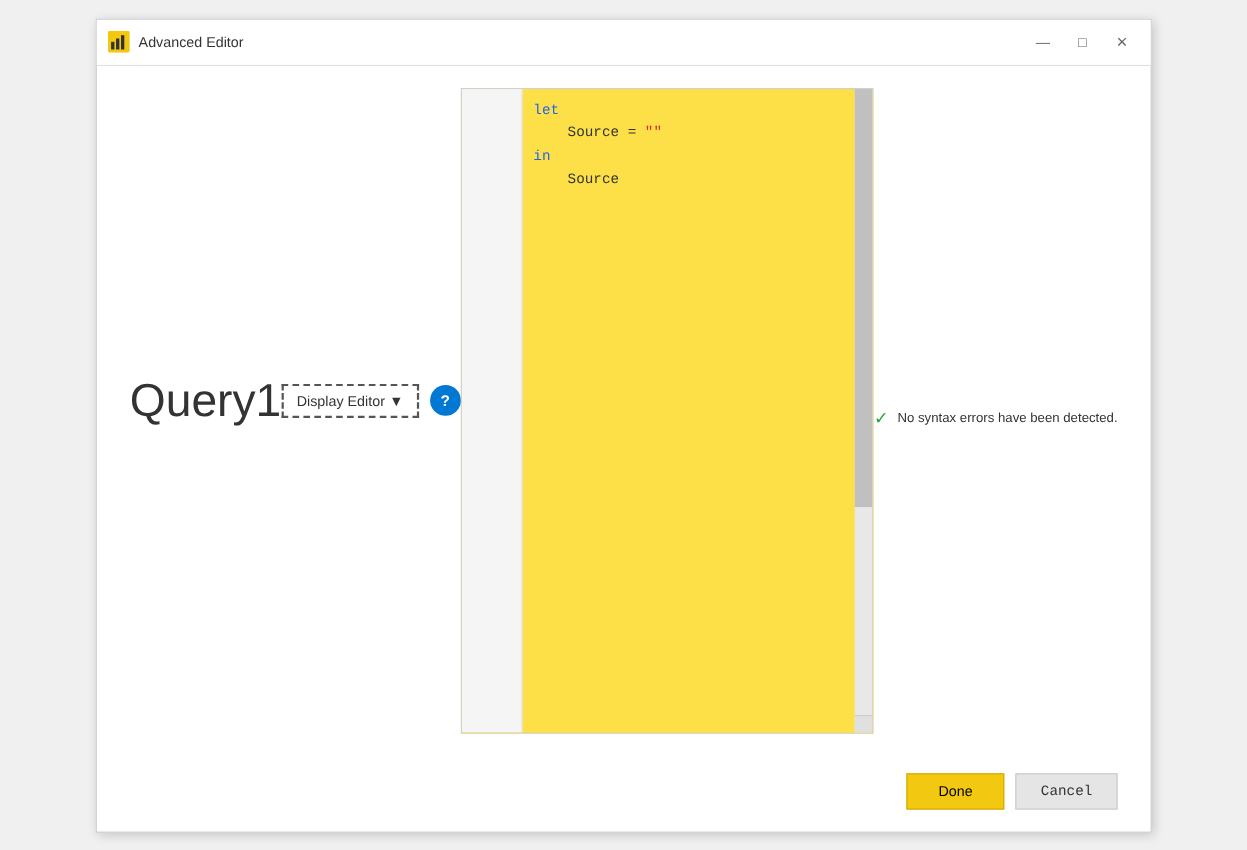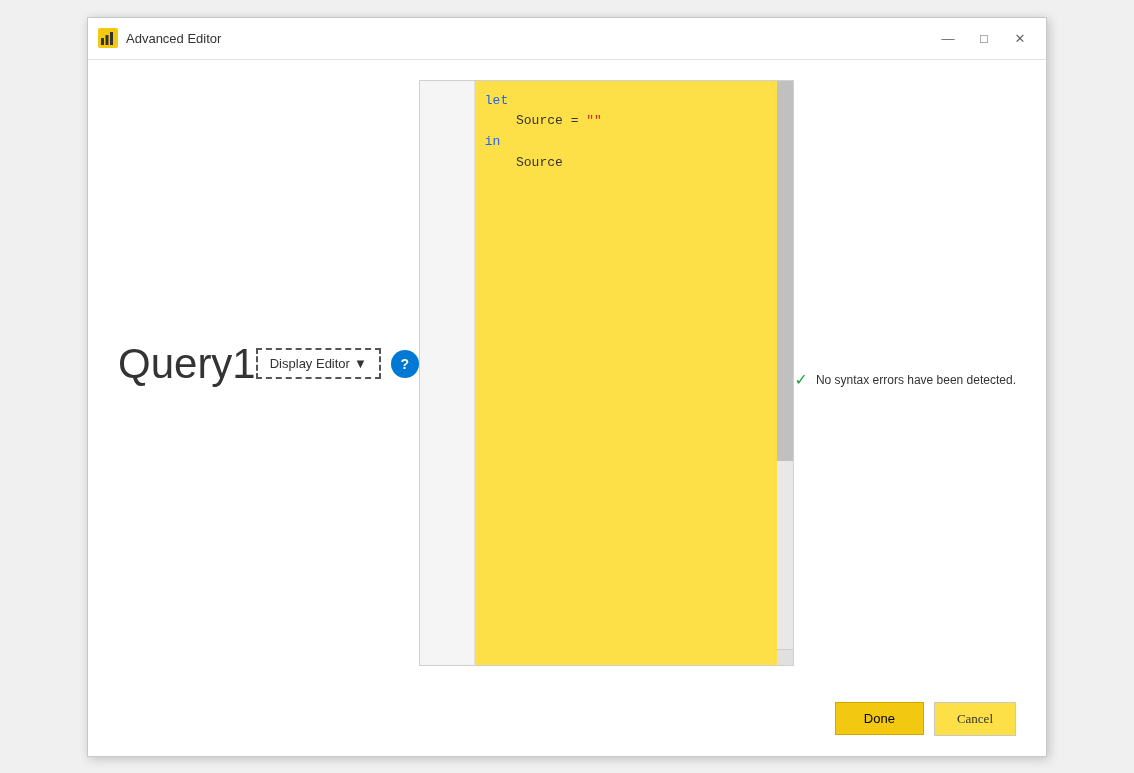--- a/index.html
+++ b/index.html
@@ -225,27 +225,27 @@
       background: #f2c811;
       color: #000000;
       border: 1px solid #d4a800;
       padding: 8px 28px;
       font-size: 13px;
       cursor: pointer;
       font-family: 'Segoe UI', Arial, sans-serif;
     }
 
     .btn-cancel {
-      background: #fde047;
+      background: #e5e5e5;
       color: #333333;
       border: 1px solid #c8c8c8;
       padding: 8px 22px;
       font-size: 13px;
       cursor: pointer;
-      font-family: Liberation Serif, serif;
+      font-family: Liberation Mono, monospace;
     }
 
     
     .powerbi-icon {
       width: 20px;
       height: 20px;
       display: flex;
       align-items: center;
       justify-content: center;
     }

